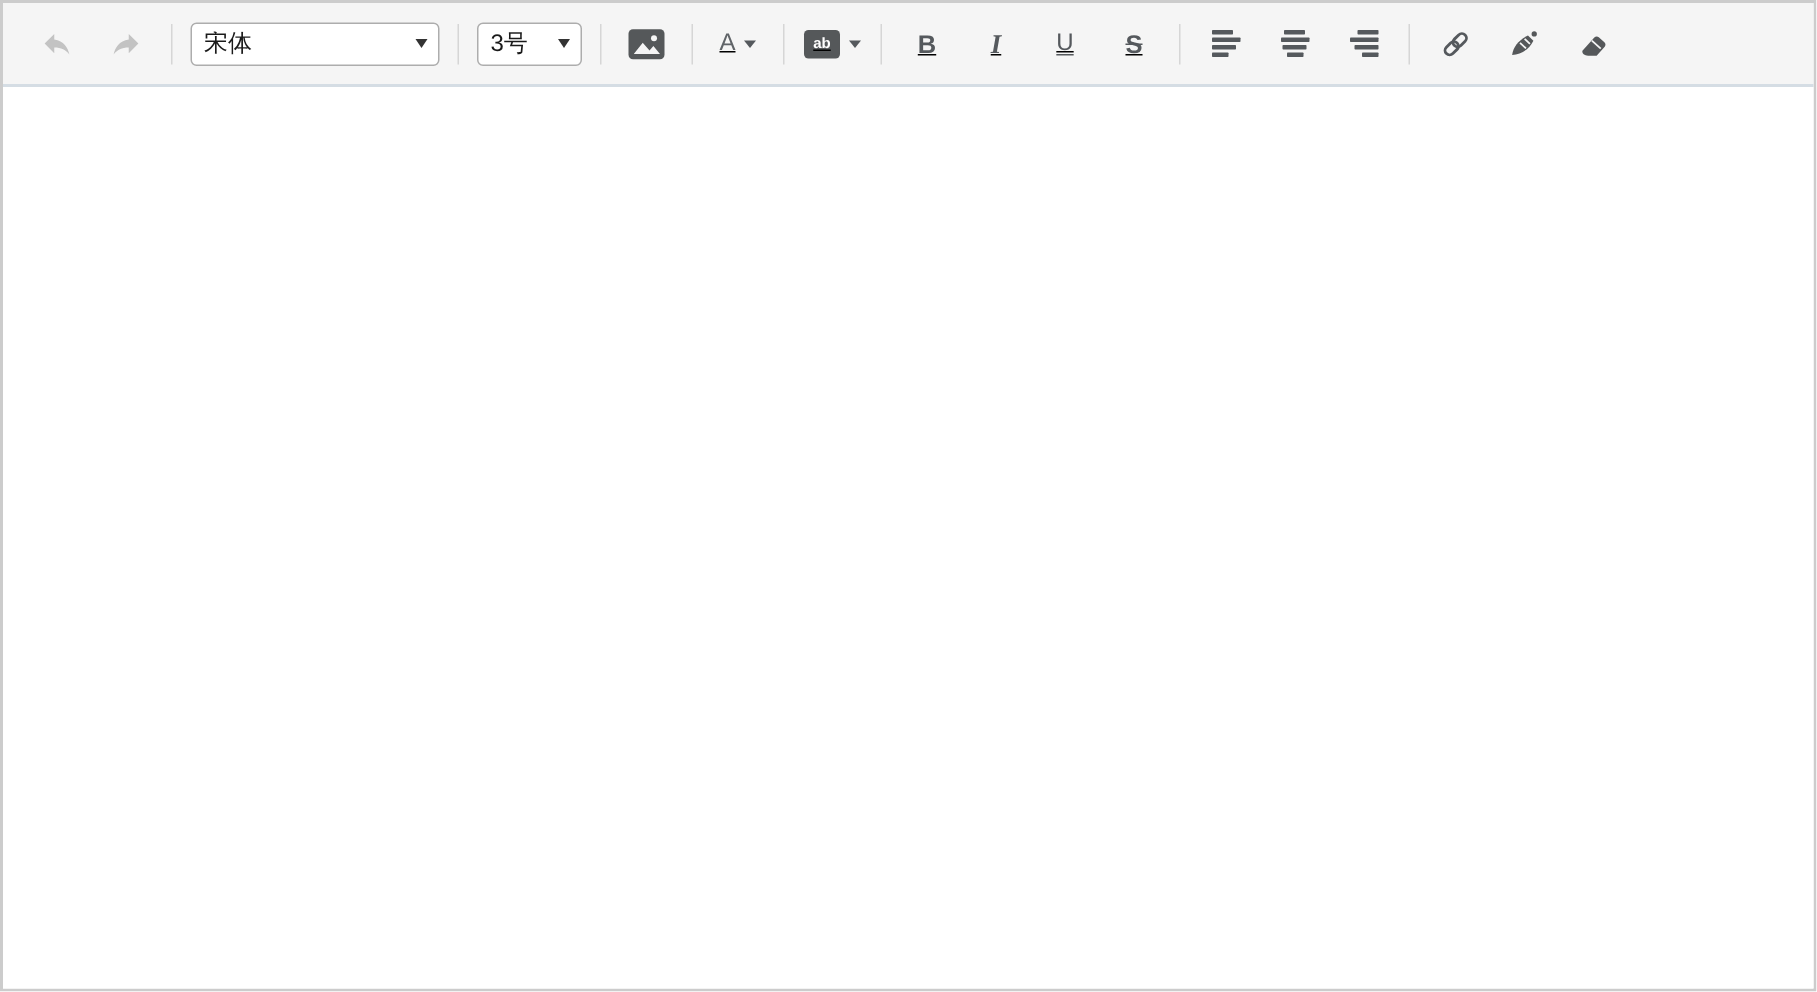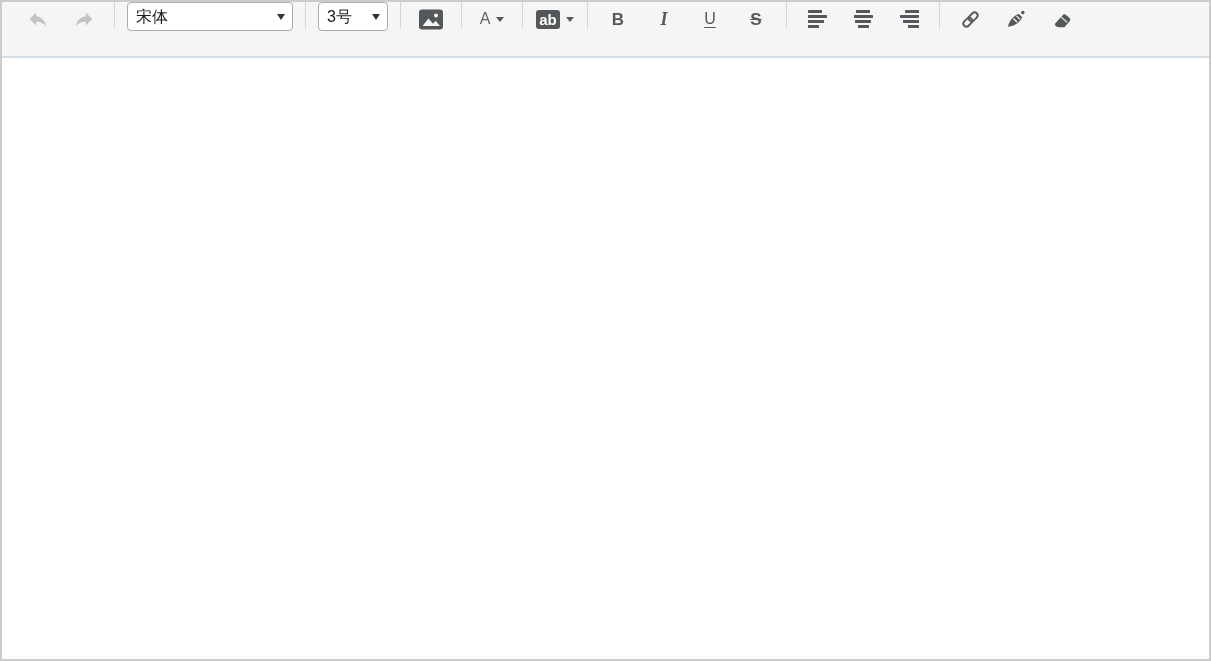--- a/index.html
+++ b/index.html
@@ -5,22 +5,22 @@
   html,body{margin:0;padding:0;background:#fff;font-family:"Liberation Sans",sans-serif;}
   .editor{
     width:1211px;height:661px;box-sizing:border-box;
     border:2px solid var(--outer-border,#cccccc);
     background:#ffffff;display:flex;flex-direction:column;
   }
   .toolbar{
     height:56px;flex:0 0 56px;box-sizing:border-box;
     background:var(--toolbar-bg,#f5f5f5);
     border-bottom:2px solid var(--toolbar-rule,#d5dde4);
-    display:flex;align-items:flex-start;
-    padding-left:13px;white-space:nowrap;
+    display:flex;align-items:center;
+    padding-left:13px;white-space:nowrap;text-decoration:underline;
   }
   .tb-btn{
     height:34px;min-width:34px;margin:0 6px;border:none;background:transparent;
     display:inline-flex;align-items:center;justify-content:center;
     cursor:pointer;padding:0;color:var(--icon-gray,#55595d);border-radius:3px;
   }
   .tb-btn.disabled{cursor:default;}
   .sep{width:1px;height:27px;background:#d6d6d6;margin:0 7px;flex:0 0 1px;}
   .select-wrap{position:relative;display:inline-block;margin:0 5px;}
   .select-wrap select{
@@ -42,21 +42,21 @@
     border-top:5px solid var(--icon-gray,#55595d);
   }
   .glyph{font-size:17px;line-height:1;color:var(--icon-gray,#55595d);}
   .glyph-bold{font-weight:bold;}
   .glyph-italic{font-family:"Liberation Serif",serif;font-style:italic;font-weight:bold;font-size:18px;}
   .glyph-underline{text-decoration:underline;text-underline-offset:3px;font-size:16px;}
   .glyph-strike{text-decoration:line-through;font-weight:bold;}
   .glyph-a{font-size:16px;color:#606468;}
   .ab-chip{
     display:inline-block;width:24px;height:19px;line-height:19px;border-radius:3px;
-    background:var(--dark-chip,#55585a);color:#fff;font-size:15px;font-weight:bold;
+    background:var(--dark-chip,#55585a);color:#fff;font-size:10px;font-weight:bold;
     text-align:center;
   }
   .align-icon{display:inline-flex;flex-direction:column;gap:2.5px;width:19px;}
   .align-icon i{display:block;height:2.5px;background:var(--icon-gray,#55595d);border-radius:0.5px;}
   .align-left-icon{align-items:flex-start;}
   .align-center-icon{align-items:center;}
   .align-right-icon{align-items:flex-end;}
   .w1{width:14px;}.w2{width:19px;}.w3{width:16px;}.w4{width:11px;}
   .content{
     flex:1 1 auto;background:#ffffff;outline:none;cursor:text;

